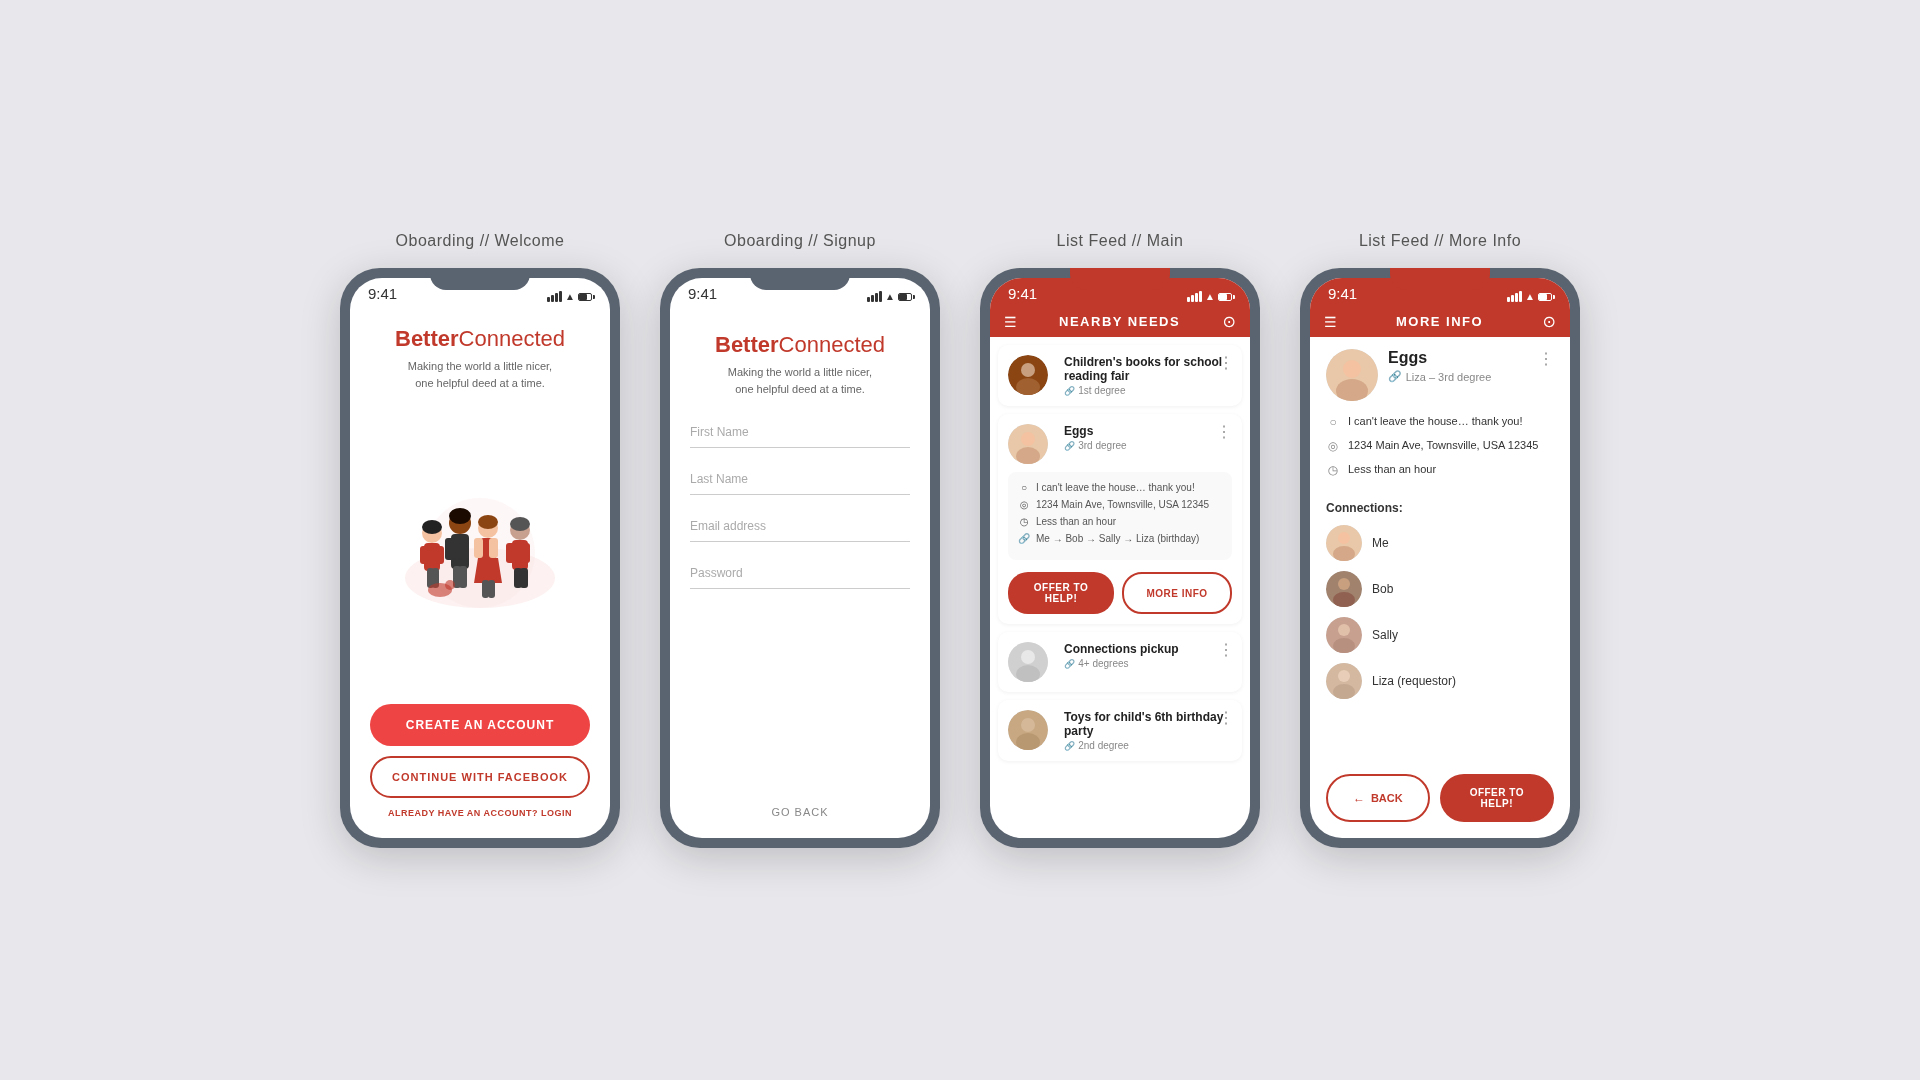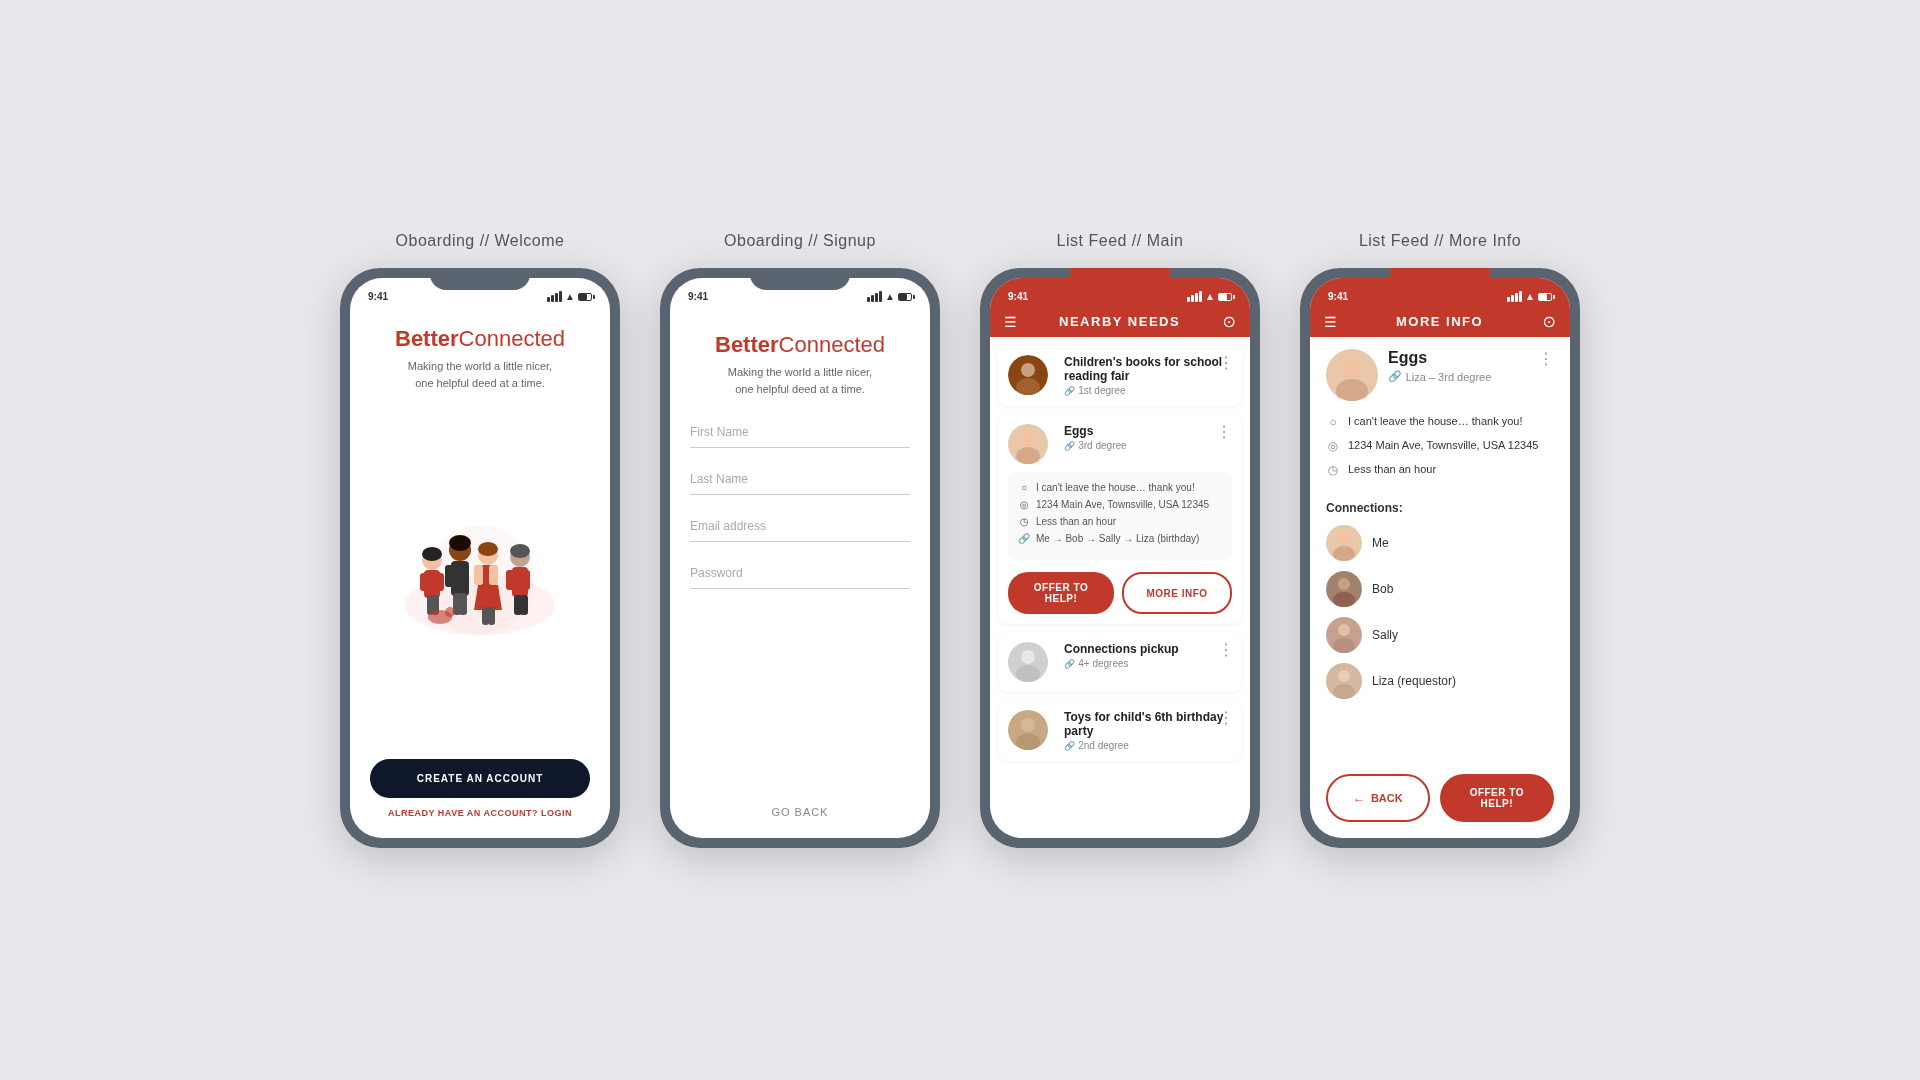--- a/index.html
+++ b/index.html
@@ -71,21 +71,21 @@
       display: flex;
       align-items: flex-end;
       justify-content: space-between;
       padding: 0 18px 4px;
       font-size: 10px;
       font-weight: 600;
       color: #333;
       flex-shrink: 0;
     }
     .status-bar.light { color: white; }
-    .status-bar .time { font-size: 10px; font-weight: 700; }
+    .status-bar .time { font-size: 15px; font-weight: 400; }
     .status-icons { display: flex; gap: 3px; align-items: center; }
     .signal-bar { width: 3px; background: currentColor; border-radius: 1px; }
     .battery-icon { width: 14px; height: 8px; border: 1.5px solid currentColor; border-radius: 2px; position: relative; }
     .battery-icon::after { content:''; position:absolute; right:-4px; top:50%; transform:translateY(-50%); width:2px; height:4px; background:currentColor; border-radius:0 1px 1px 0; }
     .battery-fill { width: 70%; height: 100%; background: currentColor; border-radius: 1px; }
 
     
     .welcome-screen {
       flex: 1;
       display: flex;
@@ -110,25 +110,25 @@
     .illustration {
       flex: 1;
       display: flex;
       align-items: center;
       justify-content: center;
     }
     
     .btn-primary {
       width: 100%;
       padding: 14px;
-      background: #0f172a;
+      background: #ef4444;
       color: white;
       border: none;
       border-radius: 30px;
-      font-size: 10px;
+      font-size: 12px;
       font-weight: 800;
       letter-spacing: 1px;
       cursor: pointer;
       margin-bottom: 10px;
     }
     .btn-outline {
       width: 100%;
       padding: 13px;
       background: white;
       color: #c0392b;
@@ -389,20 +389,21 @@
               <rect x="124" y="90" width="8" height="20" rx="3" fill="#333"></rect>
               <rect x="130" y="90" width="8" height="20" rx="3" fill="#333"></rect>
               <ellipse cx="130" cy="46" rx="10" ry="7" fill="#555"></ellipse>
 
               <ellipse cx="50" cy="112" rx="12" ry="7" fill="#c0392b" opacity="0.6"></ellipse>
               <circle cx="60" cy="107" r="5" fill="#c0392b" opacity="0.6"></circle>
             </svg>
           </div>
 
           <button class="btn-primary">CREATE AN ACCOUNT</button>
+          <button class="btn-outline">CONTINUE WITH FACEBOOK</button>
           <a class="link-text">ALREADY HAVE AN ACCOUNT? LOGIN</a>
         </div>
       </div>
     </div>
   </div>
 
   <div class="screen-wrapper">
     <div class="screen-label">Oboarding  //  Signup</div>
     <div class="phone">
       <div class="phone-notch"></div>

